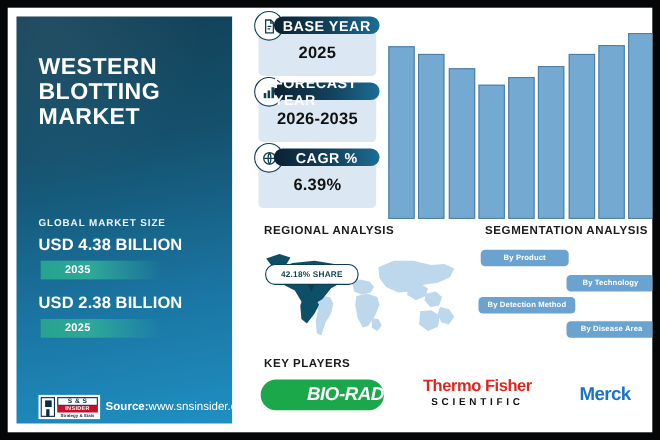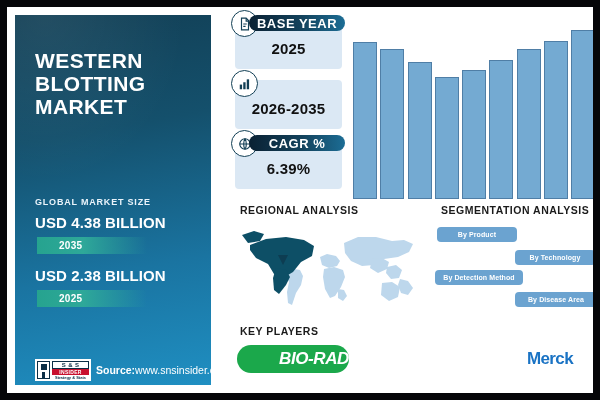--- a/index.html
+++ b/index.html
@@ -224,20 +224,21 @@
   </div>
 
   <div id="kpi-1" class="kpi-card">
     <div class="kpi-icon">
       <svg width="14" height="14" viewBox="0 0 24 24" fill="#123f55">
         <rect x="3" y="13" width="4" height="8"></rect>
         <rect x="9" y="9" width="4" height="12"></rect>
         <rect x="15" y="4" width="4" height="17"></rect>
       </svg>
     </div>
+    <div class="kpi-pill">FORECAST YEAR</div>
     <div class="kpi-value">2026-2035</div>
   </div>
 
   <div id="kpi-2" class="kpi-card">
     <div class="kpi-icon">
       <svg width="14" height="14" viewBox="0 0 24 24" fill="none" stroke="#123f55" stroke-width="2">
         <circle cx="12" cy="12" r="9"></circle>
           <path d="M3 12h18M12 3c3 3.5 3 14 0 18M12 3c-3 3.5-3 14 0 18"></path>
       </svg>
     </div>
@@ -276,29 +277,34 @@
         <path d="M168 58 l8 2 5 7 -5 7 -7 -2 -3 -8z"></path>
         <path d="M106 68 l6 1 3 6 -4 5 -5 -3z"></path>
       </g>
       <g fill="#0d4f66">
         <path d="M18 24 l16 -6 20 -2 18 3 10 6 -2 10 -11 6 -8 10 -10 6 -9 -4 -6 -10 -12 -6 -6 -8z"></path>
         <path d="M44 47 l10 2 4 7 -4 8 -7 9 -5 -4 -1 -12z"></path>
         <path d="M10 14 l12 -4 10 3 -4 7 -12 2z"></path>
       </g>
     </svg>
     <div id="callout-tail"></div>
+    <div id="share-callout">42.18% SHARE</div>
   </div>
 
   <div id="seg-0" class="seg-pill" style="background: rgb(107, 163, 208);">By Product</div>
   <div id="seg-1" class="seg-pill" style="background: rgb(107, 163, 208);">By Technology</div>
   <div id="seg-2" class="seg-pill" style="background: rgb(107, 163, 208);">By Detection Method</div>
   <div id="seg-3" class="seg-pill" style="background: rgb(107, 163, 208);">By Disease Area</div>
 
   <div id="players">
     <div id="logo-biorad">
       <span>BIO-RAD</span>
     </div>
+    <div id="logo-thermo">
+      <div class="l1">Thermo Fisher</div>
+      <div class="l2">SCIENTIFIC</div>
+    </div>
     <div id="logo-merck">
       <span>Merck</span>
     </div>
   </div>
 
 </div>
 
 </body></html>

